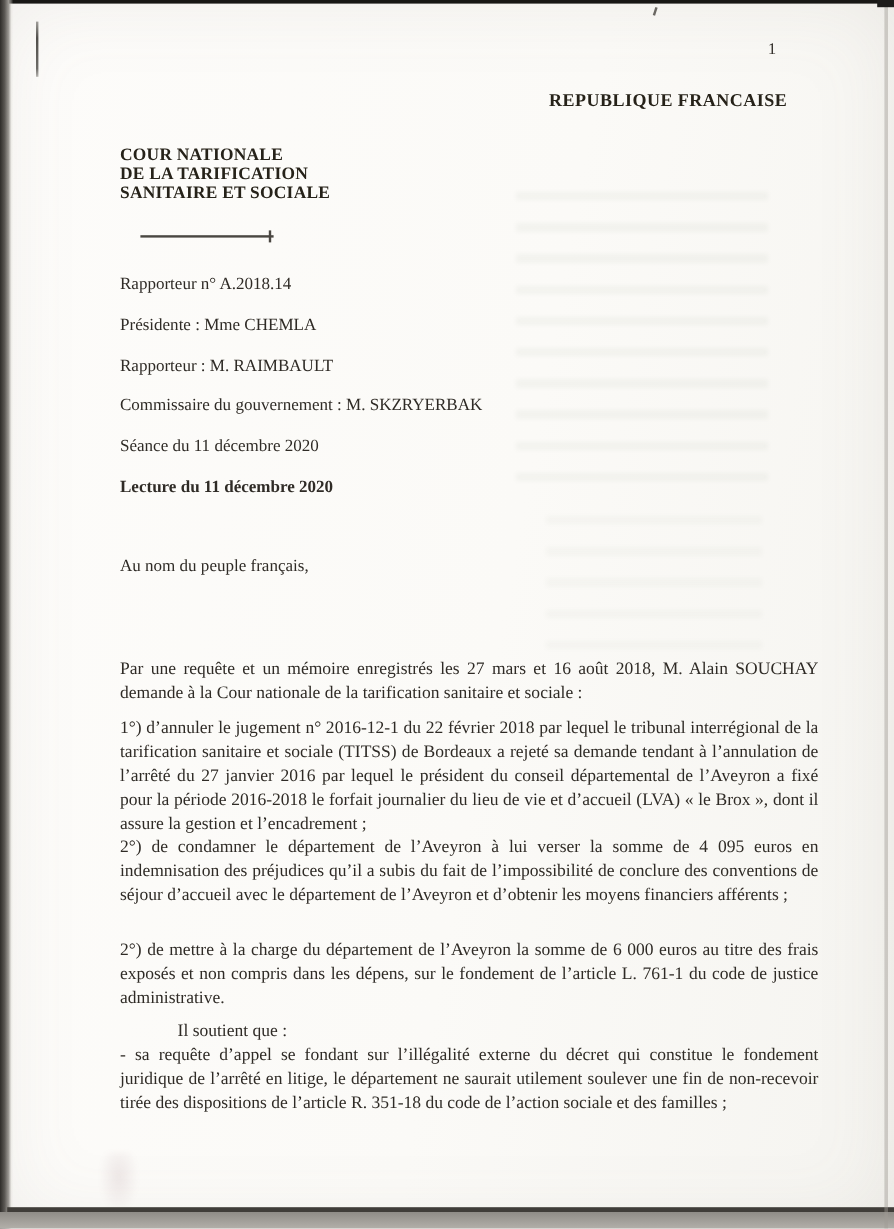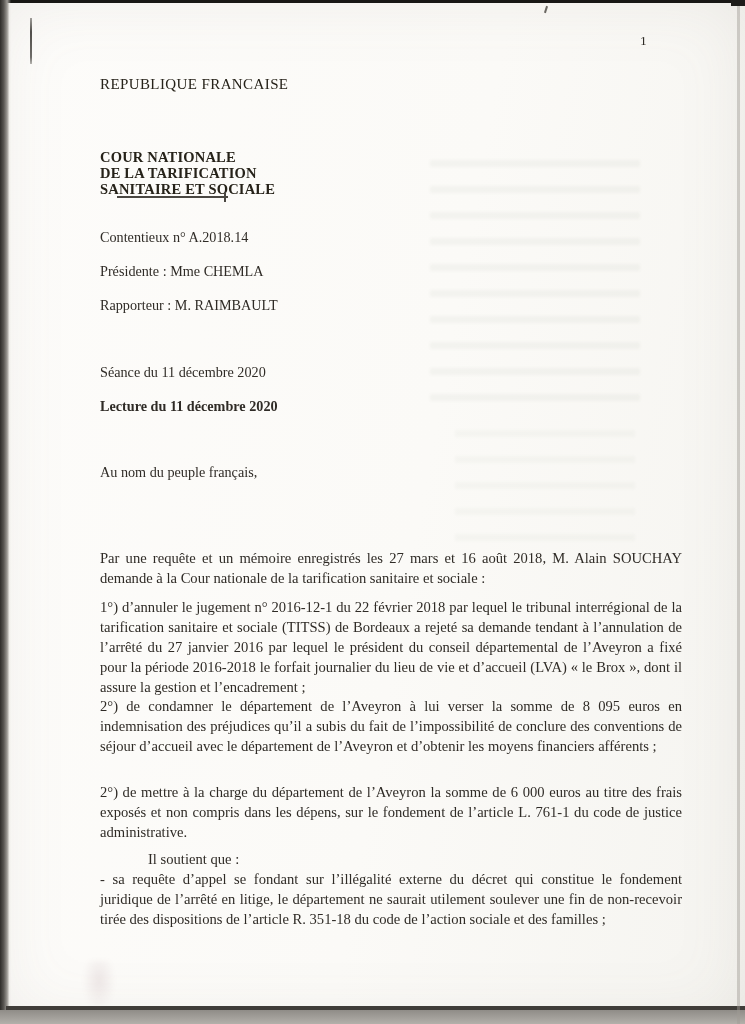--- a/index.html
+++ b/index.html
@@ -25,24 +25,24 @@
                  background:linear-gradient(#a09e9a,#504e4a 30%,#6e6c68 85%,#b6b4b0); }
   .smudge      { position:absolute; left:82px; top:960px; width:34px; height:52px; opacity:.28; filter:blur(2px);
                  background:radial-gradient(ellipse at 50% 40%,rgba(150,110,120,.5),rgba(150,110,120,0) 70%); }
   .ghost       { position:absolute; opacity:.10; filter:blur(1.6px); pointer-events:none;
                  background:repeating-linear-gradient(180deg,rgba(110,125,100,.55) 0 7px,transparent 7px 26px); }
   .ghost.g1 { left:430px; top:160px; width:210px; height:250px; }
   .ghost.g2 { left:455px; top:430px; width:180px; height:120px; opacity:.07; }
 
   .pageno { position:absolute; left:640px; top:33px; font-size:13.5px; }
 
-  .republique { position:absolute; left:100px; top:76px; width:556px; text-align:left;
-                font-weight:400; font-size:15px; letter-spacing:.4px; color:#262219; }
+  .republique { position:absolute; left:100px; top:76px; width:556px; text-align:right;
+                font-weight:700; font-size:15px; letter-spacing:.4px; color:#262219; }
   .court { position:absolute; left:100px; top:121px; font-weight:700; font-size:14.5px;
-           line-height:16.2px; letter-spacing:.2px; color:#262219;margin-top:28px; }
+           line-height:16.2px; letter-spacing:.2px; color:#262219; }
   .divider { position:absolute; left:117px; top:196px; width:111px; height:2px; background:#4a4742; }
   .divider .cross { position:absolute; right:2px; top:-4px; width:2px; height:10px; background:#4a4742; }
 
   .line { position:absolute; left:100px; font-size:14.2px; white-space:nowrap; }
   .t-contentieux { top:229px; } .t-presidente { top:263px; } .t-rapporteur { top:297px; }
   .t-commissaire { top:330px; } .t-seance { top:364px; } .t-lecture { top:398px;font-weight:bold; }
   .t-affaire { top:431px; } .t-aunom { top:464px; } .t-lacour { top:498px; }
 
   .para { position:absolute; left:100px; width:582px; font-size:14.6px; line-height:20px;
           text-align:justify; }
@@ -73,27 +73,28 @@
   <div class="republique">REPUBLIQUE FRANCAISE</div>
   <div class="court">
     <div>COUR NATIONALE</div>
     <div>DE LA TARIFICATION</div>
     <div>SANITAIRE ET SOCIALE</div>
   </div>
   <div class="divider">
       <span class="cross"></span>
     </div>
 
-  <div class="line t-contentieux">Contentieux n° A.2018.14</div>
+  <div class="line t-contentieux">Rapporteur n° A.2018.14</div>
   <div class="line t-presidente">Présidente : Mme CHEMLA</div>
   <div class="line t-rapporteur">Rapporteur : M. RAIMBAULT</div>
+  <div class="line t-commissaire">Commissaire du gouvernement : M. SKZRYERBAK</div>
   <div class="line t-seance">Séance du 11 décembre 2020</div>
   <div class="line t-lecture">Lecture du 11 décembre 2020</div>
   <div class="line t-aunom">Au nom du peuple français,</div>
 
   <div class="para p-intro">Par une requête et un mémoire enregistrés les 27 mars et 16 août 2018, M. Alain SOUCHAY demande à la Cour nationale de la tarification sanitaire et sociale :</div>
   <div class="para p-1">1°) d’annuler le jugement n° 2016-12-1 du 22 février 2018 par lequel le tribunal interrégional de la tarification sanitaire et sociale (TITSS) de Bordeaux a rejeté sa demande tendant à l’annulation de l’arrêté du 27 janvier 2016 par lequel le président du conseil départemental de l’Aveyron a fixé pour la période 2016-2018 le forfait journalier du lieu de vie et d’accueil (LVA) « le Brox », dont il assure la gestion et l’encadrement ;</div>
-  <div class="para p-2">2°) de condamner le département de l’Aveyron à lui verser la somme de 8 095 euros en indemnisation des préjudices qu’il a subis du fait de l’impossibilité de conclure des conventions de séjour d’accueil avec le département de l’Aveyron et d’obtenir les moyens financiers afférents ;</div>
+  <div class="para p-2">2°) de condamner le département de l’Aveyron à lui verser la somme de 4 095 euros en indemnisation des préjudices qu’il a subis du fait de l’impossibilité de conclure des conventions de séjour d’accueil avec le département de l’Aveyron et d’obtenir les moyens financiers afférents ;</div>
   <div class="para p-3">2°) de mettre à la charge du département de l’Aveyron la somme de 6 000 euros au titre des frais exposés et non compris dans les dépens, sur le fondement de l’article L. 761-1 du code de justice administrative.</div>
   <div class="para p-soutient">Il soutient que :</div>
   <div class="para p-moyen">- sa requête d’appel se fondant sur l’illégalité externe du décret qui constitue le fondement juridique de l’arrêté en litige, le département ne saurait utilement soulever une fin de non-recevoir tirée des dispositions de l’article R. 351-18 du code de l’action sociale et des familles ;</div>
 
 </div>
 
 </body></html>

